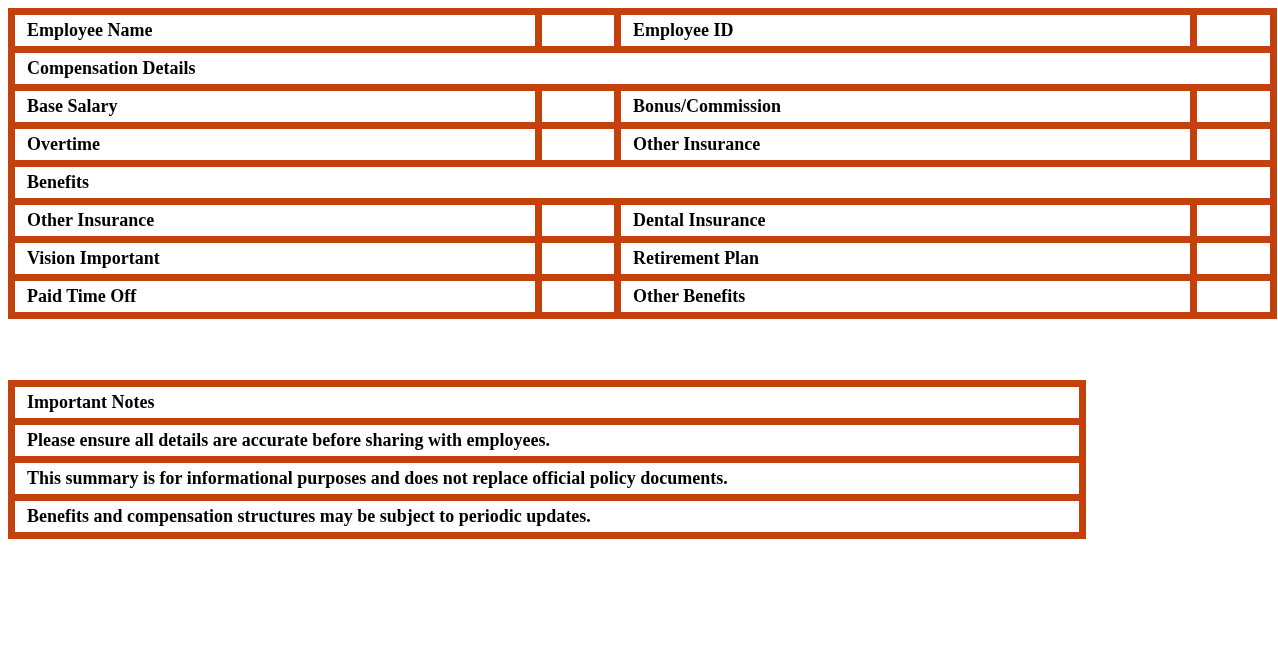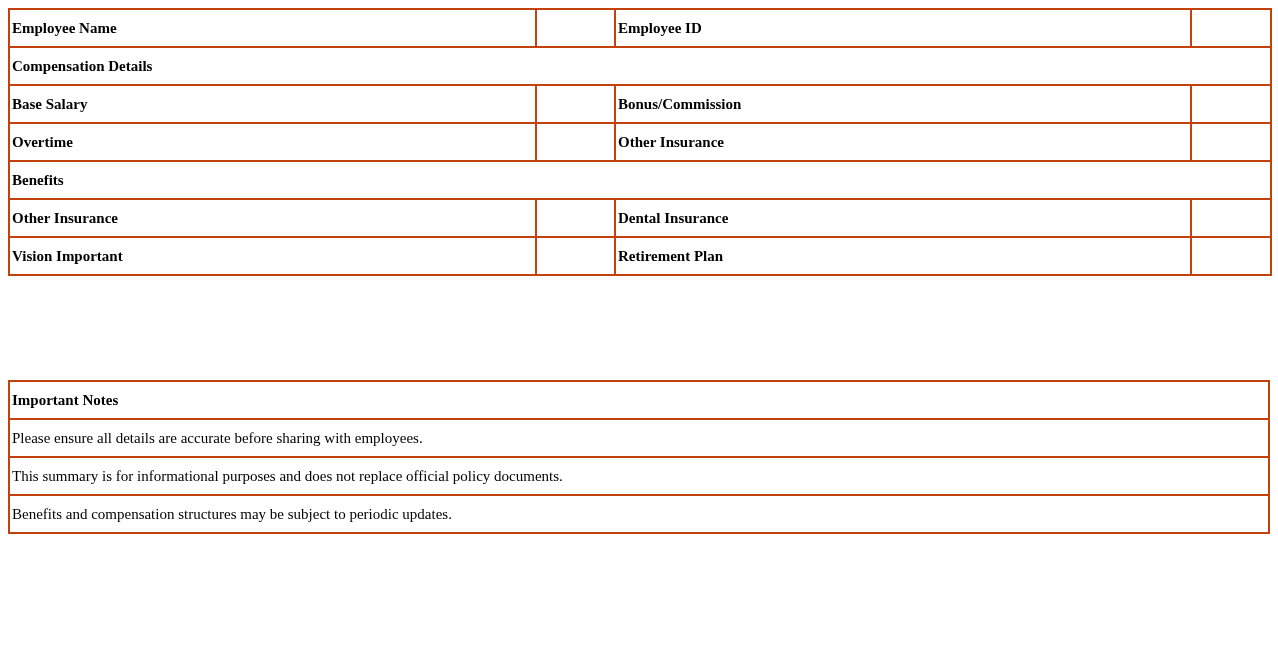--- a/index.html
+++ b/index.html
@@ -1,22 +1,22 @@
 <!DOCTYPE html>
 <html><head>
 <meta charset="utf-8">
 <style>
   html, body { margin: 0; padding: 0; background: #ffffff; }
   body { width: 1278px; height: 650px; position: relative; font-family: "Liberation Serif", serif; color: #000; }
-  table { border-collapse: collapse; position: absolute; left: 8px; width: 1262px; table-layout: fixed; }
-  td { border: 2px solid #c2410c; height: 38px; padding: 0 2px; font-size: 15px; vertical-align: middle; box-sizing: border-box; }
+  table { border-collapse: collapse; position: absolute; left: 8px; width: 1078px; table-layout: fixed; }
+  td { border: 7px solid #c2410c; height: 38px; padding: 0 12px; font-size: 18px; vertical-align: middle; box-sizing: border-box; }
   .lbl { font-weight: bold; }
   #summary { top: 8px; }
   #notes { top: 380px; }
-  .note { font-weight: normal; }
+  .note { font-weight: bold; }
 </style>
 </head>
 <body>
 
 <table id="summary">
   <colgroup>
     <col style="width:527px">
       <col style="width:79px">
       <col style="width:576px">
       <col style="width:80px">
@@ -51,20 +51,26 @@
       <td></td>
       <td class="lbl">Dental Insurance</td>
       <td></td>
     </tr>
     <tr>
       <td class="lbl">Vision Important</td>
       <td></td>
       <td class="lbl">Retirement Plan</td>
       <td></td>
     </tr>
+    <tr>
+      <td class="lbl">Paid Time Off</td>
+      <td></td>
+      <td class="lbl">Other Benefits</td>
+      <td></td>
+    </tr>
   </tbody>
 </table>
 
 <table id="notes">
   <tbody>
     <tr>
       <td class="lbl">Important Notes</td>
     </tr>
     <tr>
       <td class="note">Please ensure all details are accurate before sharing with employees.</td>

